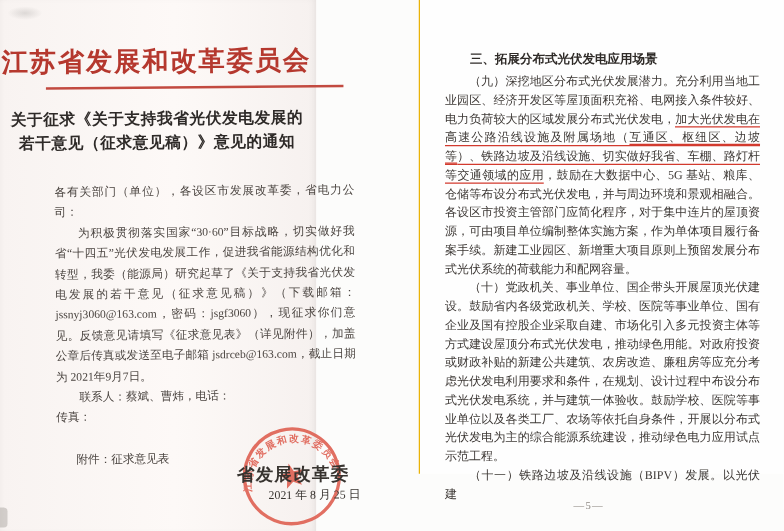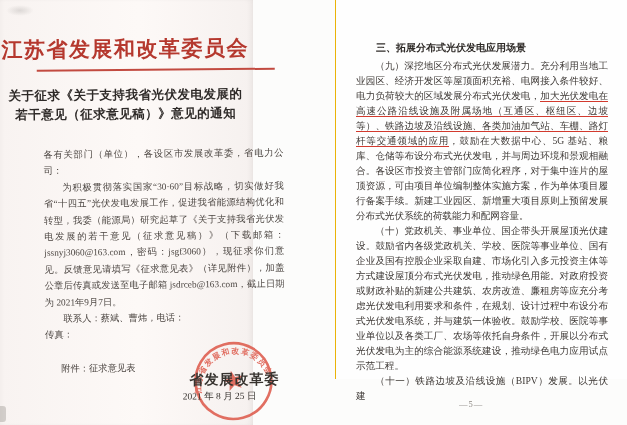--- a/index.html
+++ b/index.html
@@ -36,21 +36,21 @@
     transform:rotate(-14deg); opacity:.85;
   }
   .seal-ring { fill:none; stroke:#dd5748; stroke-width:3; }
   .seal-text { font-size:9px; fill:#dd5748; letter-spacing:1.5px; font-weight:bold; }
   .seal-star { fill:#dd5748; }
   .signer {
     position:absolute; left:188px; top:372px; width:88px; text-align:center;
     font-size:14px; font-weight:bold; color:#37332f; letter-spacing:1px; white-space:nowrap;
   }
   .sign-date {
-    position:absolute; left:164px; top:391px; width:108px; text-align:center;
+    position:absolute; left:196px; top:391px; width:108px; text-align:center;
     font-size:9.5px; color:#37332f; white-space:nowrap;
   }
   .smudge-tl {
     position:absolute; left:6px; top:5px; width:28px; height:11px;
     background:radial-gradient(ellipse at center, rgba(120,118,115,.22), transparent 70%);
   }
   .mark-bl {
     position:absolute; left:0px; top:406px; width:6px; height:16px;
     background:rgba(110,106,102,.28); border-radius:0 3px 3px 0;
   }
@@ -105,20 +105,20 @@
         <polygon class="seal-star" points="50,38 52.9,45.95 61.4,46.3 54.8,51.5 57.1,59.7 50,55 42.9,59.7 45.2,51.5 38.6,46.3 47.1,45.95"></polygon>
       </svg>
       <div class="signer">省发展改革委</div>
       <div class="sign-date">2021 年 8 月 25 日</div>
     </div>
   </div>
 
   <div class="page-right">
     <div class="rp-body">
       <div class="rp-heading">三、拓展分布式光伏发电应用场景</div>
-      <p><span>（九）深挖地区分布式光伏发展潜力。充分利用当地工业园区、经济开发区等屋顶面积充裕、电网接入条件较好、电力负荷较大的区域发展分布式光伏发电，</span><span class="rul">加大光伏发电在高速公路沿线设施及附属场地（</span><span class="rul rul-inner">互通区、枢纽区、边坡等</span><span class="rul">）、铁路边坡及沿线设施、各类加油加气站、车棚、路灯杆等交通领域的应用</span><span>，鼓励在大数据中心、5G 基站、粮库、仓储等布设分布式光伏发电，并与周边环境和景观相融合。各设区市投资主管部门应简化程序，对于集中连片的屋顶资源，可由项目单位编制整体实施方案，作为单体项目履行备案手续。新建工业园区、新增重大项目原则上预留发展分布式光伏系统的荷载能力和配网容量。</span></p>
+      <p><span>（九）深挖地区分布式光伏发展潜力。充分利用当地工业园区、经济开发区等屋顶面积充裕、电网接入条件较好、电力负荷较大的区域发展分布式光伏发电，</span><span class="rul">加大光伏发电在高速公路沿线设施及附属场地（</span><span class="rul rul-inner">互通区、枢纽区、边坡等</span><span class="rul">）、铁路边坡及沿线设施、切实做好我省、车棚、路灯杆等交通领域的应用</span><span>，鼓励在大数据中心、5G 基站、粮库、仓储等布设分布式光伏发电，并与周边环境和景观相融合。各设区市投资主管部门应简化程序，对于集中连片的屋顶资源，可由项目单位编制整体实施方案，作为单体项目履行备案手续。新建工业园区、新增重大项目原则上预留发展分布式光伏系统的荷载能力和配网容量。</span></p>
       <p>（十）党政机关、事业单位、国企带头开展屋顶光伏建设。鼓励省内各级党政机关、学校、医院等事业单位、国有企业及国有控股企业采取自建、市场化引入多元投资主体等方式建设屋顶分布式光伏发电，推动绿色用能。对政府投资或财政补贴的新建公共建筑、农房改造、廉租房等应充分考虑光伏发电利用要求和条件，在规划、设计过程中布设分布式光伏发电系统，并与建筑一体验收。鼓励学校、医院等事业单位以及各类工厂、农场等依托自身条件，开展以分布式光伏发电为主的综合能源系统建设，推动绿色电力应用试点示范工程。</p>
       <p>（十一）铁路边坡及沿线设施（BIPV）发展。以光伏建</p>
     </div>
     <div class="page-num">—5—</div>
   </div>
 
 </div>
 
 </body></html>

